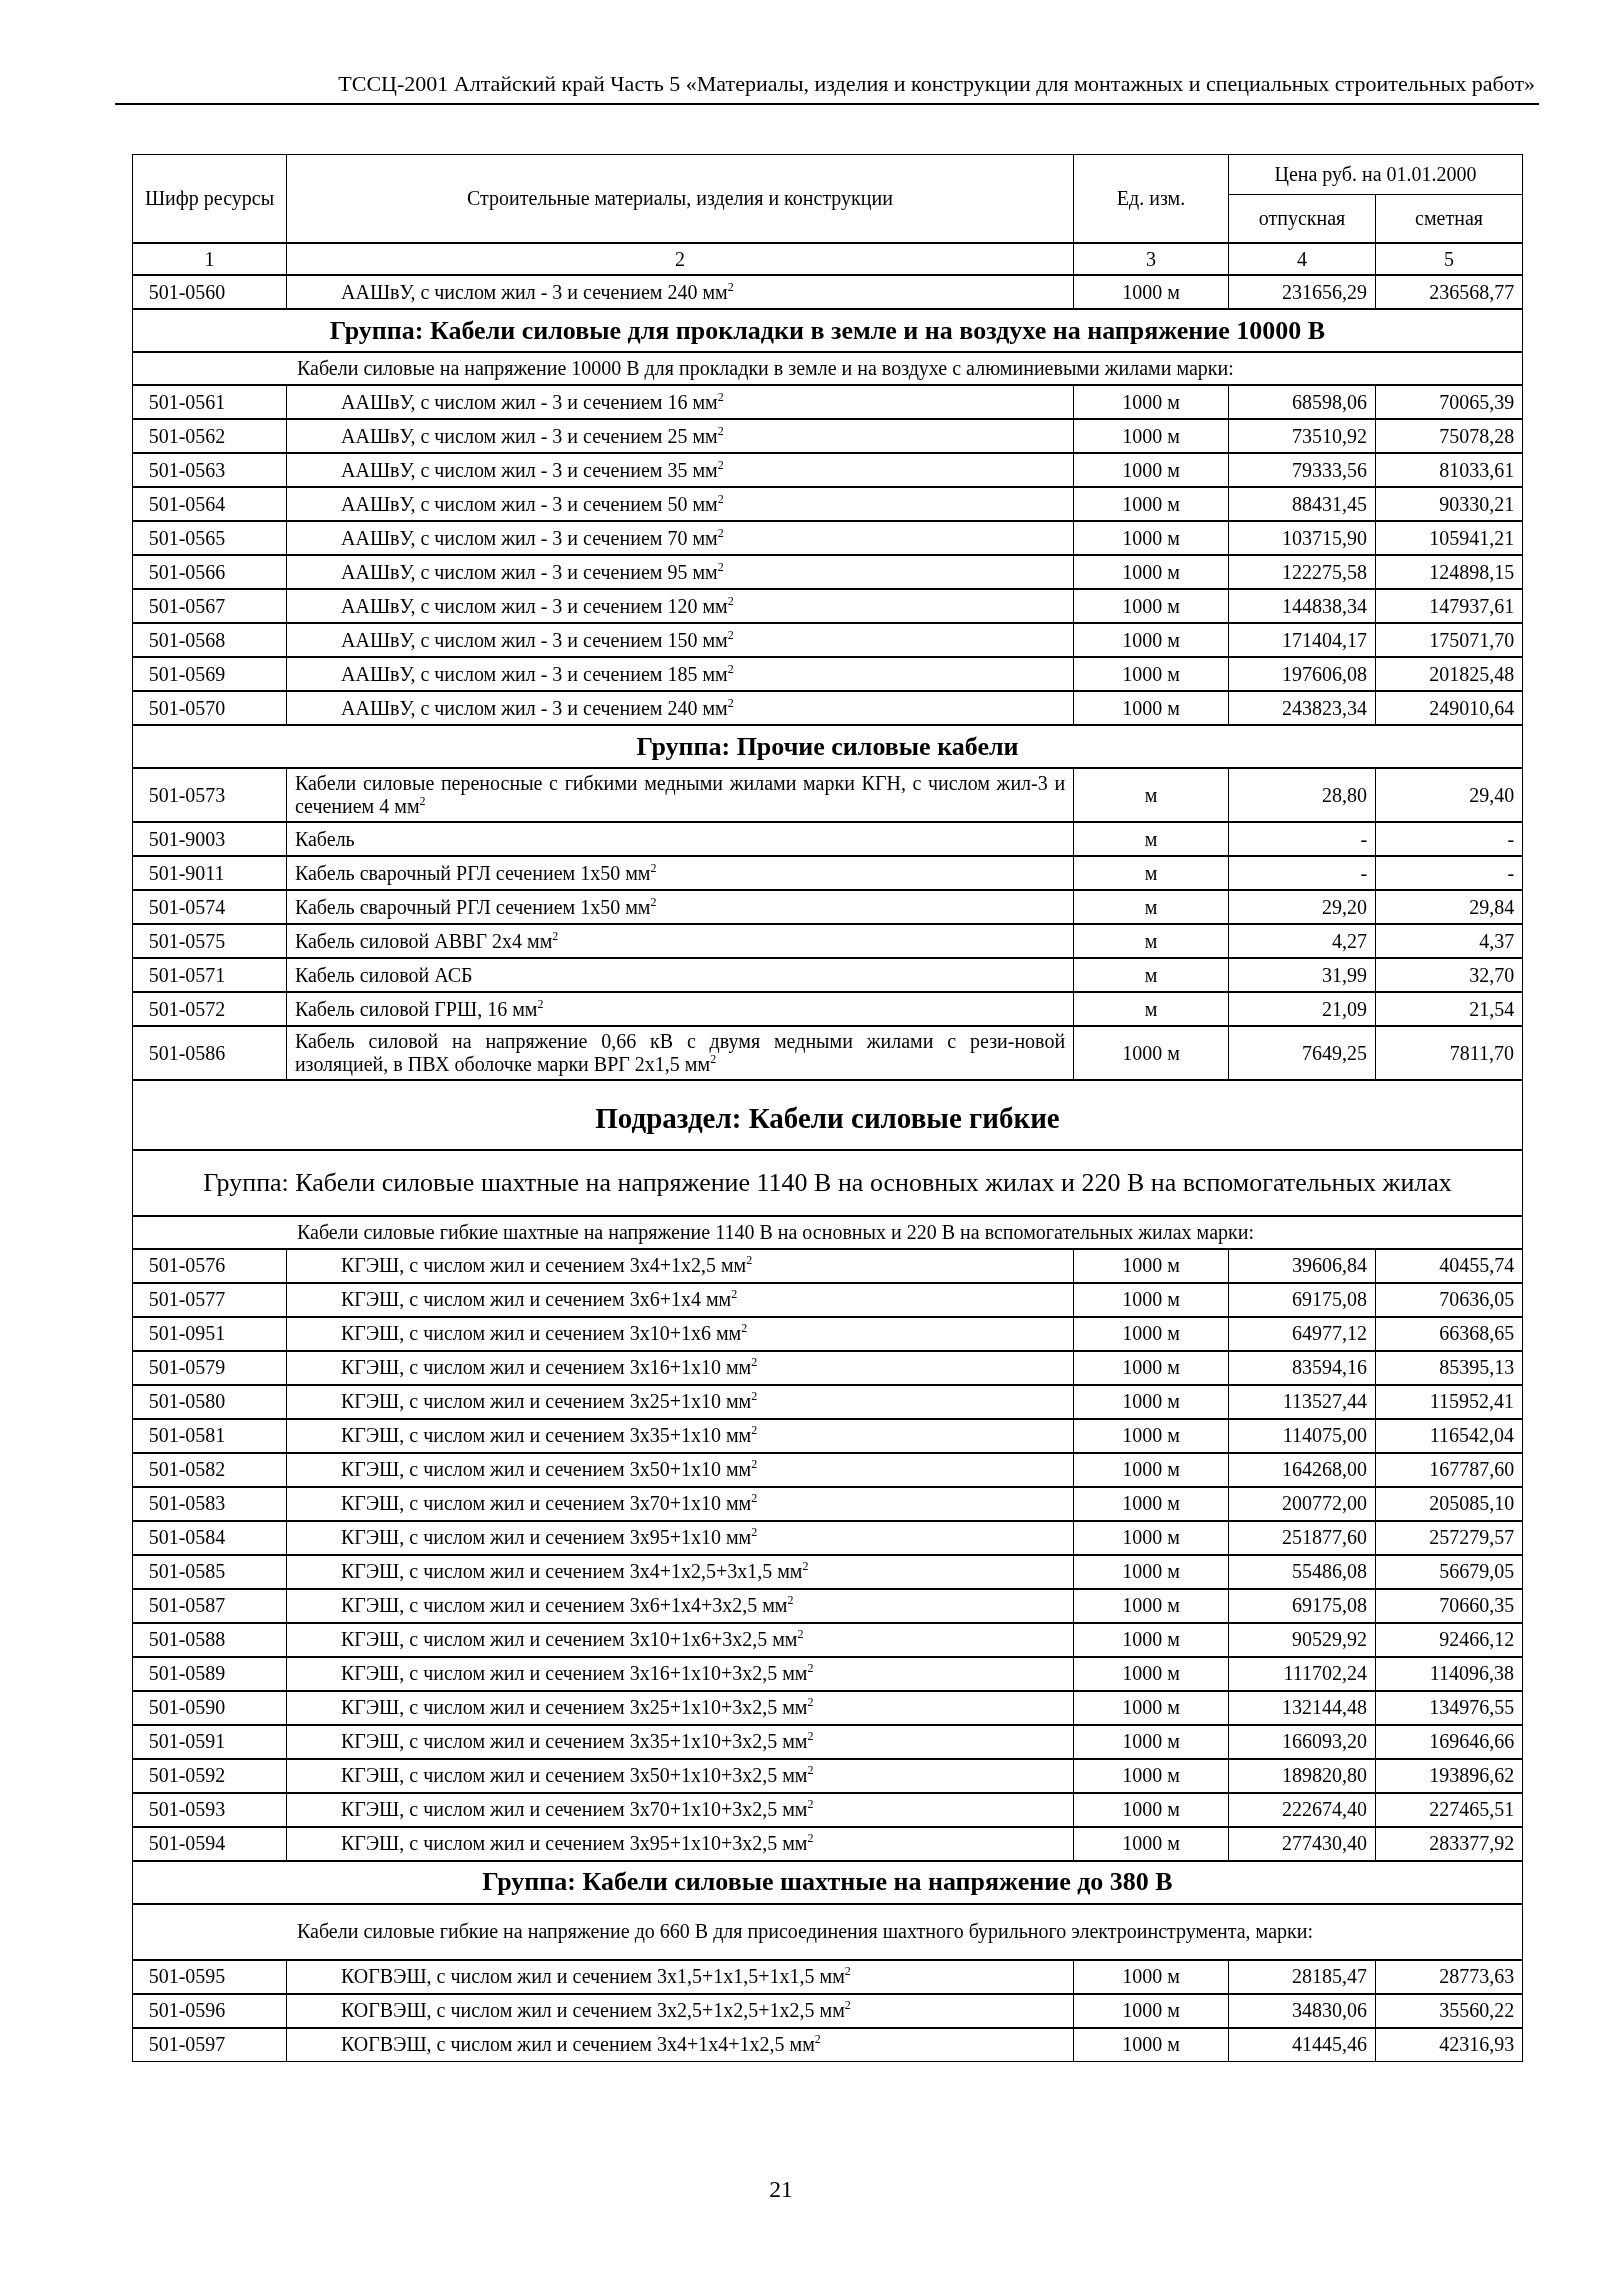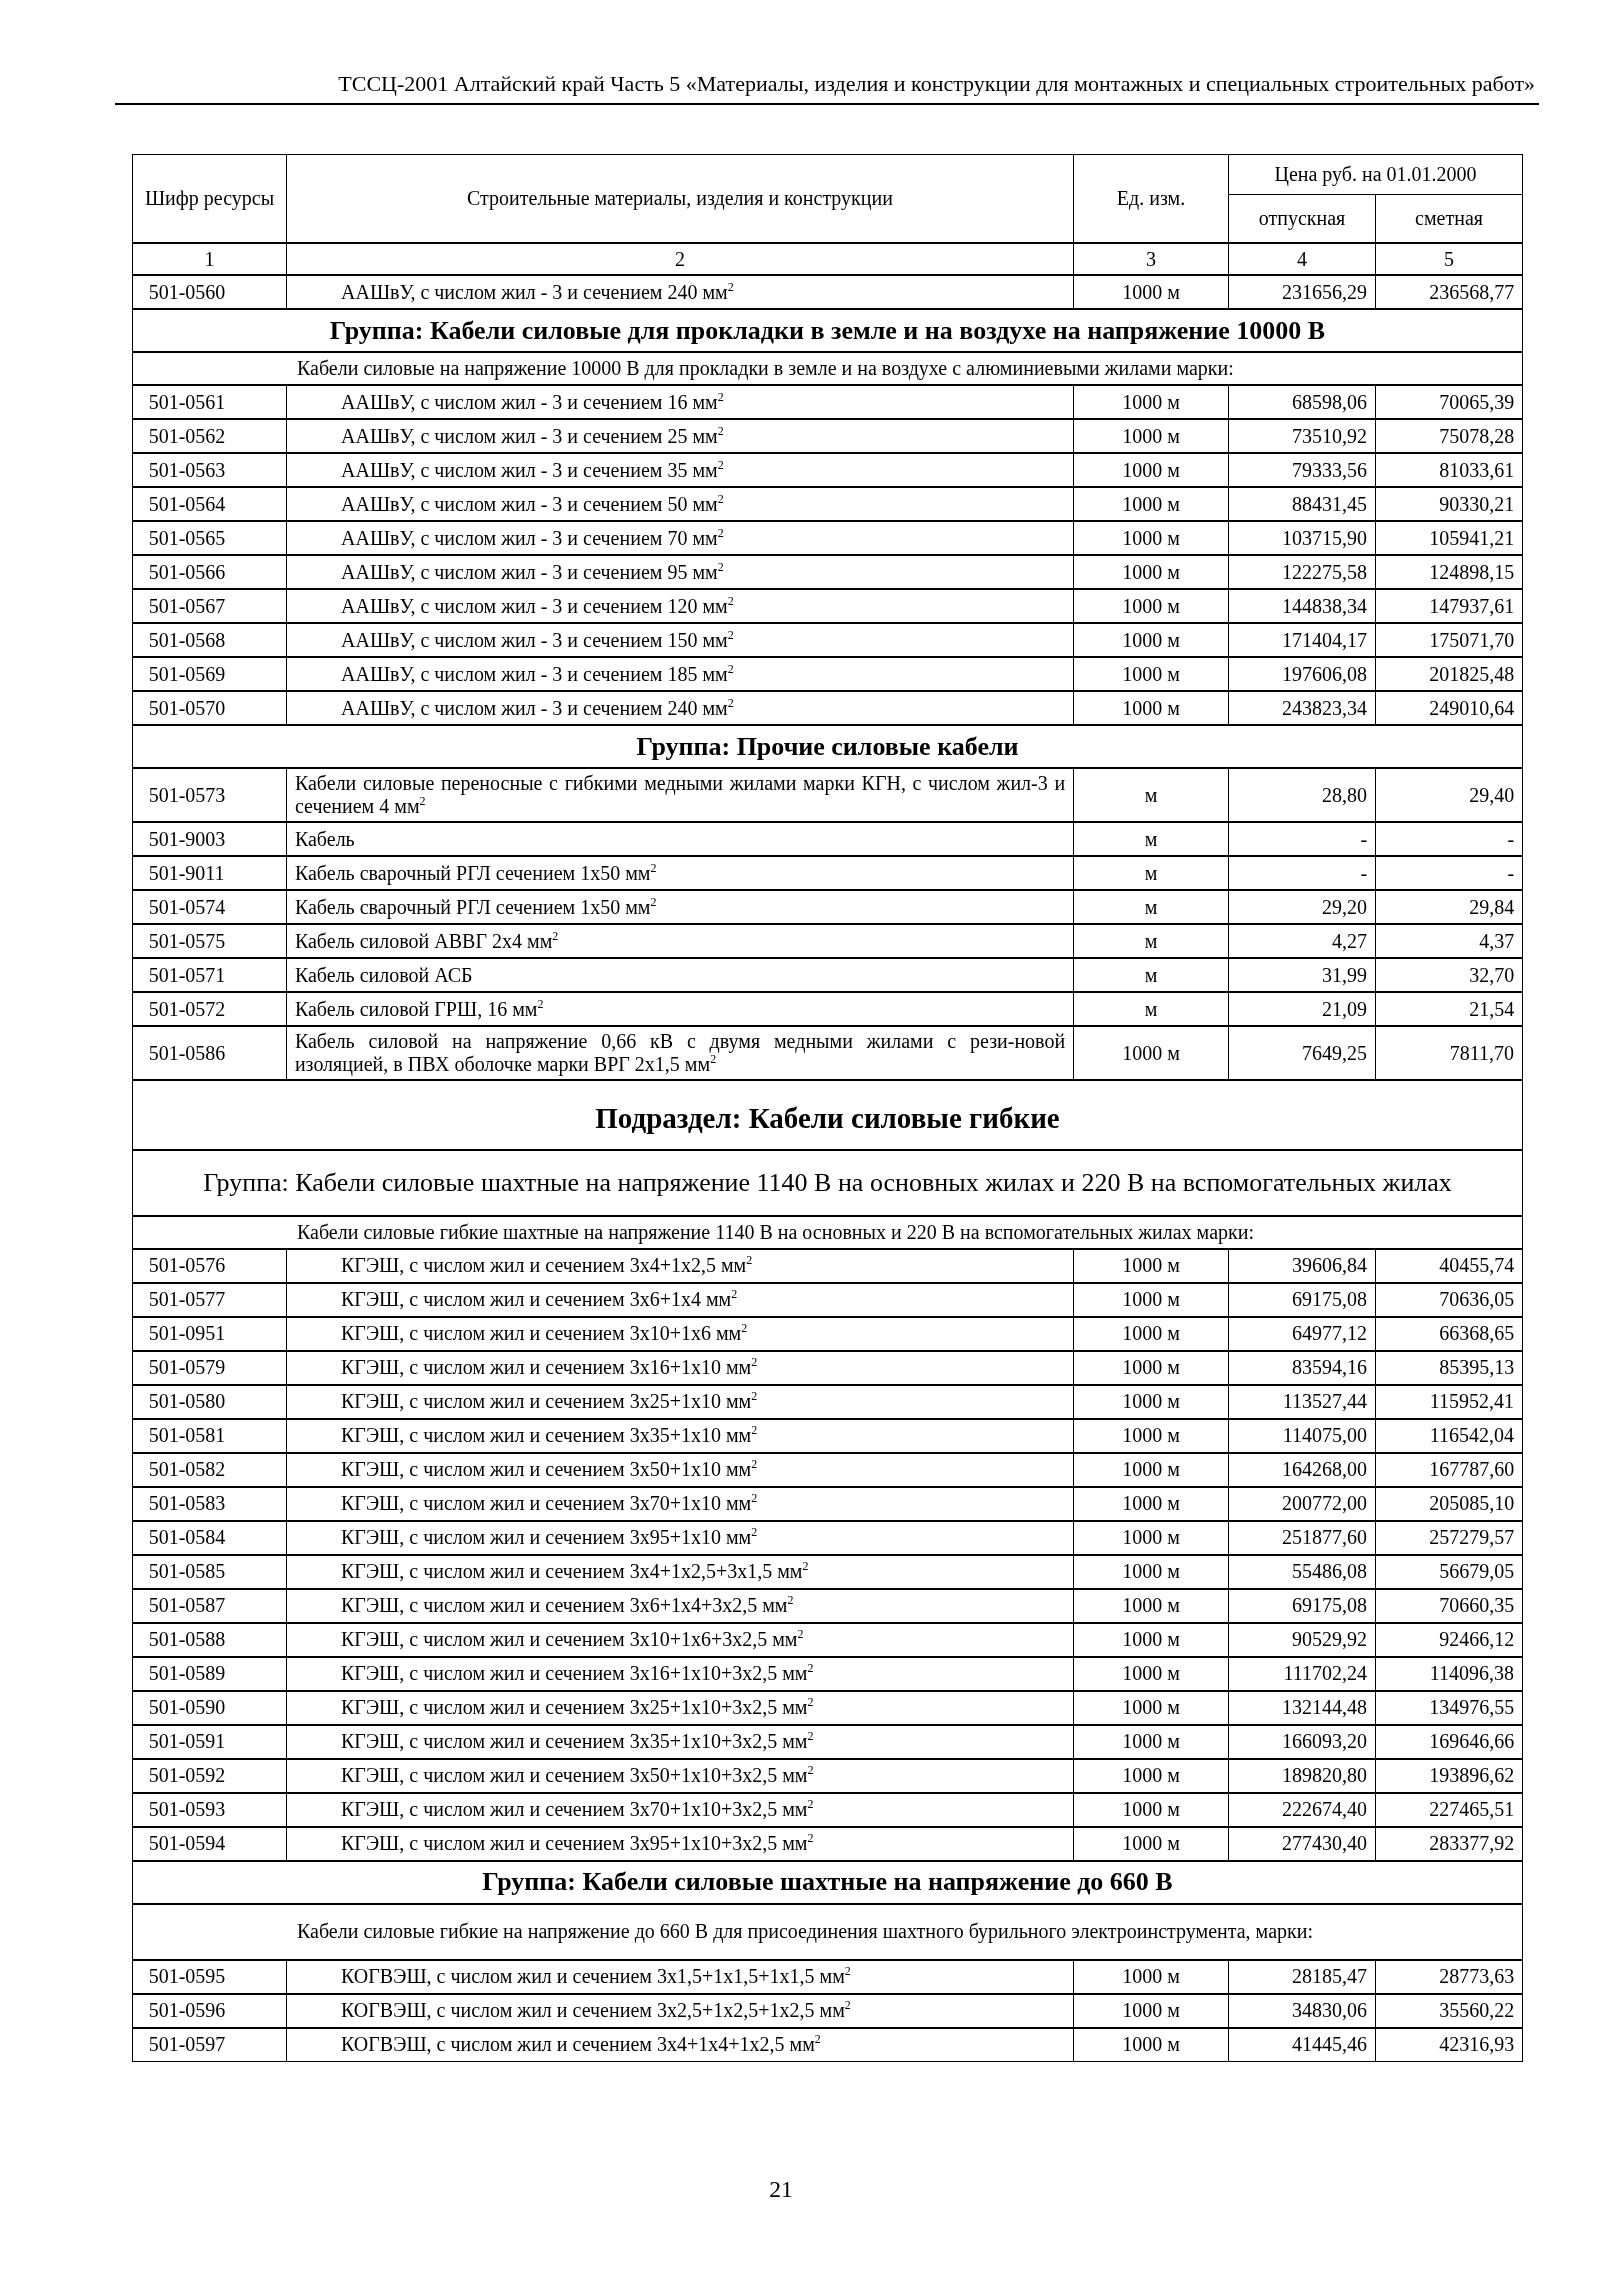--- a/index.html
+++ b/index.html
@@ -334,21 +334,21 @@
     <td class="price">227465,51</td>
   </tr>
       <tr class="item row-thick">
     <td class="code">501-0594</td>
     <td class="name indent"><span>КГЭШ, с числом жил и сечением 3х95+1х10+3х2,5 мм</span><sup>2</sup></td>
     <td class="unit">1000 м</td>
     <td class="price">277430,40</td>
     <td class="price">283377,92</td>
   </tr>
       <tr class="group row-thick">
-    <td colspan="5">Группа: Кабели силовые шахтные на напряжение до 660 В</td>
+    <td colspan="5">Группа: Кабели силовые шахтные на напряжение до 380 В</td>
   </tr>
       <tr class="note row-thick tall">
     <td colspan="5">Кабели силовые гибкие на напряжение до 660 В для присоединения шахтного бурильного электроинструмента, марки:</td>
   </tr>
       <tr class="item row-thick">
     <td class="code">501-0595</td>
     <td class="name indent"><span>КОГВЭШ, с числом жил и сечением 3х1,5+1х1,5+1х1,5 мм</span><sup>2</sup></td>
     <td class="unit">1000 м</td>
     <td class="price">28185,47</td>
     <td class="price">28773,63</td>

